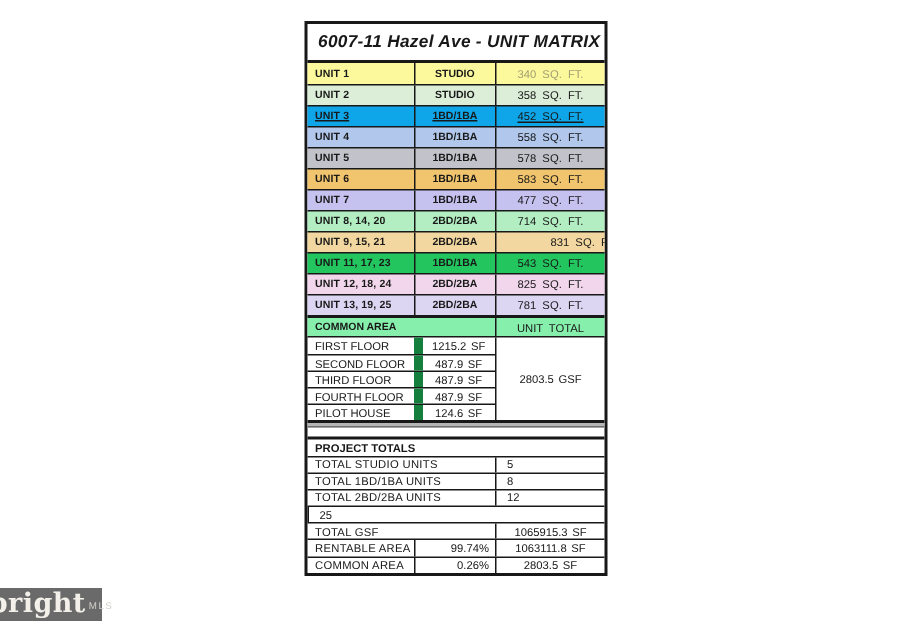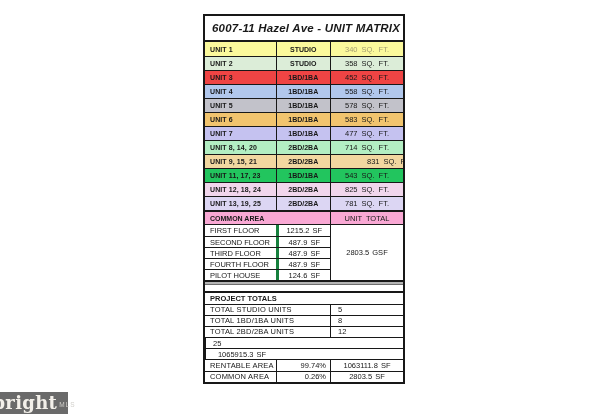--- a/index.html
+++ b/index.html
@@ -26,21 +26,21 @@
   .c2 { width:54.5px; border-left:1.5px solid #181818; justify-content:center; font-weight:bold; font-size:7px; }
   .c3 { width:73px;  border-left:1.5px solid #181818; justify-content:center; font-size:7.5px; word-spacing:2px; }
   .common-row { display:flex; height:14px; box-sizing:border-box; border-top:2px solid #181818; }
   .common-label { width:125px; padding-left:5px; font-weight:bold; font-size:7px; }
   .common-total { width:73px; border-left:1.5px solid #181818; justify-content:center; font-size:7.5px; word-spacing:2px; }
   .floors { display:flex; border-top:1.5px solid #181818; }
   .floors-left { width:125px; }
   .floor-row { display:flex; height:11px; box-sizing:border-box; border-top:1px solid #181818; }
   .floor-row:first-child { border-top:none; }
   .f1 { width:70.5px; padding-left:5px; font-size:7.5px; }
-  .f2 { width:54.5px; border-left:3px solid #15803d; justify-content:center; font-size:7.5px; word-spacing:1px; }
+  .f2 { width:54.5px; border-left:6px solid #15803d; justify-content:center; font-size:7.5px; word-spacing:1px; }
   .floors-right {
     width:73px; box-sizing:border-box; border-left:1.5px solid #181818;
     display:flex; align-items:center; justify-content:center; font-size:7.5px; word-spacing:1px;
   }
   .sep-gray  { height:5px; box-sizing:border-box; border-top:2px solid #181818; border-bottom:1px solid #6e6e6e; background:#b5b5b5; }
   .sep-white { height:6px; }
   .pt-header {
     height:12.5px; box-sizing:border-box; border-top:2px solid #181818;
     display:flex; align-items:center; padding-left:5px; font-weight:bold; font-size:7.5px;
   }
@@ -68,21 +68,21 @@
       <div class="urow" style="background: rgb(251, 249, 156);">
         <div class="cell c1">UNIT 1</div>
         <div class="cell c2">STUDIO</div>
         <div class="cell c3" style="color: rgb(163, 157, 114);">340 SQ. FT.</div>
       </div>
       <div class="urow" style="background: rgb(220, 237, 216);">
         <div class="cell c1">UNIT 2</div>
         <div class="cell c2">STUDIO</div>
         <div class="cell c3" style="color: rgb(24, 24, 24);">358 SQ. FT.</div>
       </div>
-      <div class="urow" style="background: #ef4444;">
+      <div class="urow" style="background: #0ea5e9; text-decoration: underline;">
         <div class="cell c1">UNIT 3</div>
         <div class="cell c2">1BD/1BA</div>
         <div class="cell c3" style="color: rgb(24, 24, 24);">452 SQ. FT.</div>
       </div>
       <div class="urow" style="background: rgb(177, 199, 236);">
         <div class="cell c1">UNIT 4</div>
         <div class="cell c2">1BD/1BA</div>
         <div class="cell c3" style="color: rgb(24, 24, 24);">558 SQ. FT.</div>
       </div>
       <div class="urow" style="background: rgb(194, 194, 202);">
@@ -120,21 +120,21 @@
         <div class="cell c2">2BD/2BA</div>
         <div class="cell c3" style="color: rgb(24, 24, 24);">825 SQ. FT.</div>
       </div>
       <div class="urow" style="background: rgb(220, 214, 243);">
         <div class="cell c1">UNIT 13, 19, 25</div>
         <div class="cell c2">2BD/2BA</div>
         <div class="cell c3" style="color: rgb(24, 24, 24);">781 SQ. FT.</div>
       </div>
     </div>
 
-  <div class="common-row" id="common-row" style="background: #f9a8d4;">
+  <div class="common-row" id="common-row" style="background: #86efac;">
     <div class="cell common-label">COMMON AREA</div>
     <div class="cell common-total">UNIT TOTAL</div>
   </div>
 
   <div class="floors">
     <div class="floors-left" id="floor-rows">
         <div class="floor-row">
           <div class="cell f1">FIRST FLOOR</div>
           <div class="cell f2">1215.2 SF</div>
         </div>
@@ -172,20 +172,21 @@
         <div class="cell pt-val val-left">8</div>
       </div>
       <div class="pt-row">
         <div class="cell pt-label-wide">TOTAL 2BD/2BA UNITS</div>
         <div class="cell pt-val val-left">12</div>
       </div>
       <div class="pt-row">
         <div class="cell pt-val val-left">25</div>
       </div>
       <div class="pt-row">
+        <div class="cell pt-label-wide">TOTAL GSF</div>
         <div class="cell pt-val val-center">1065915.3 SF</div>
       </div>
       <div class="pt-row">
         <div class="cell pt-label">RENTABLE AREA</div>
         <div class="cell pt-mid">99.74%</div>
         <div class="cell pt-val val-center">1063111.8 SF</div>
       </div>
       <div class="pt-row">
         <div class="cell pt-label">COMMON AREA</div>
         <div class="cell pt-mid">0.26%</div>

